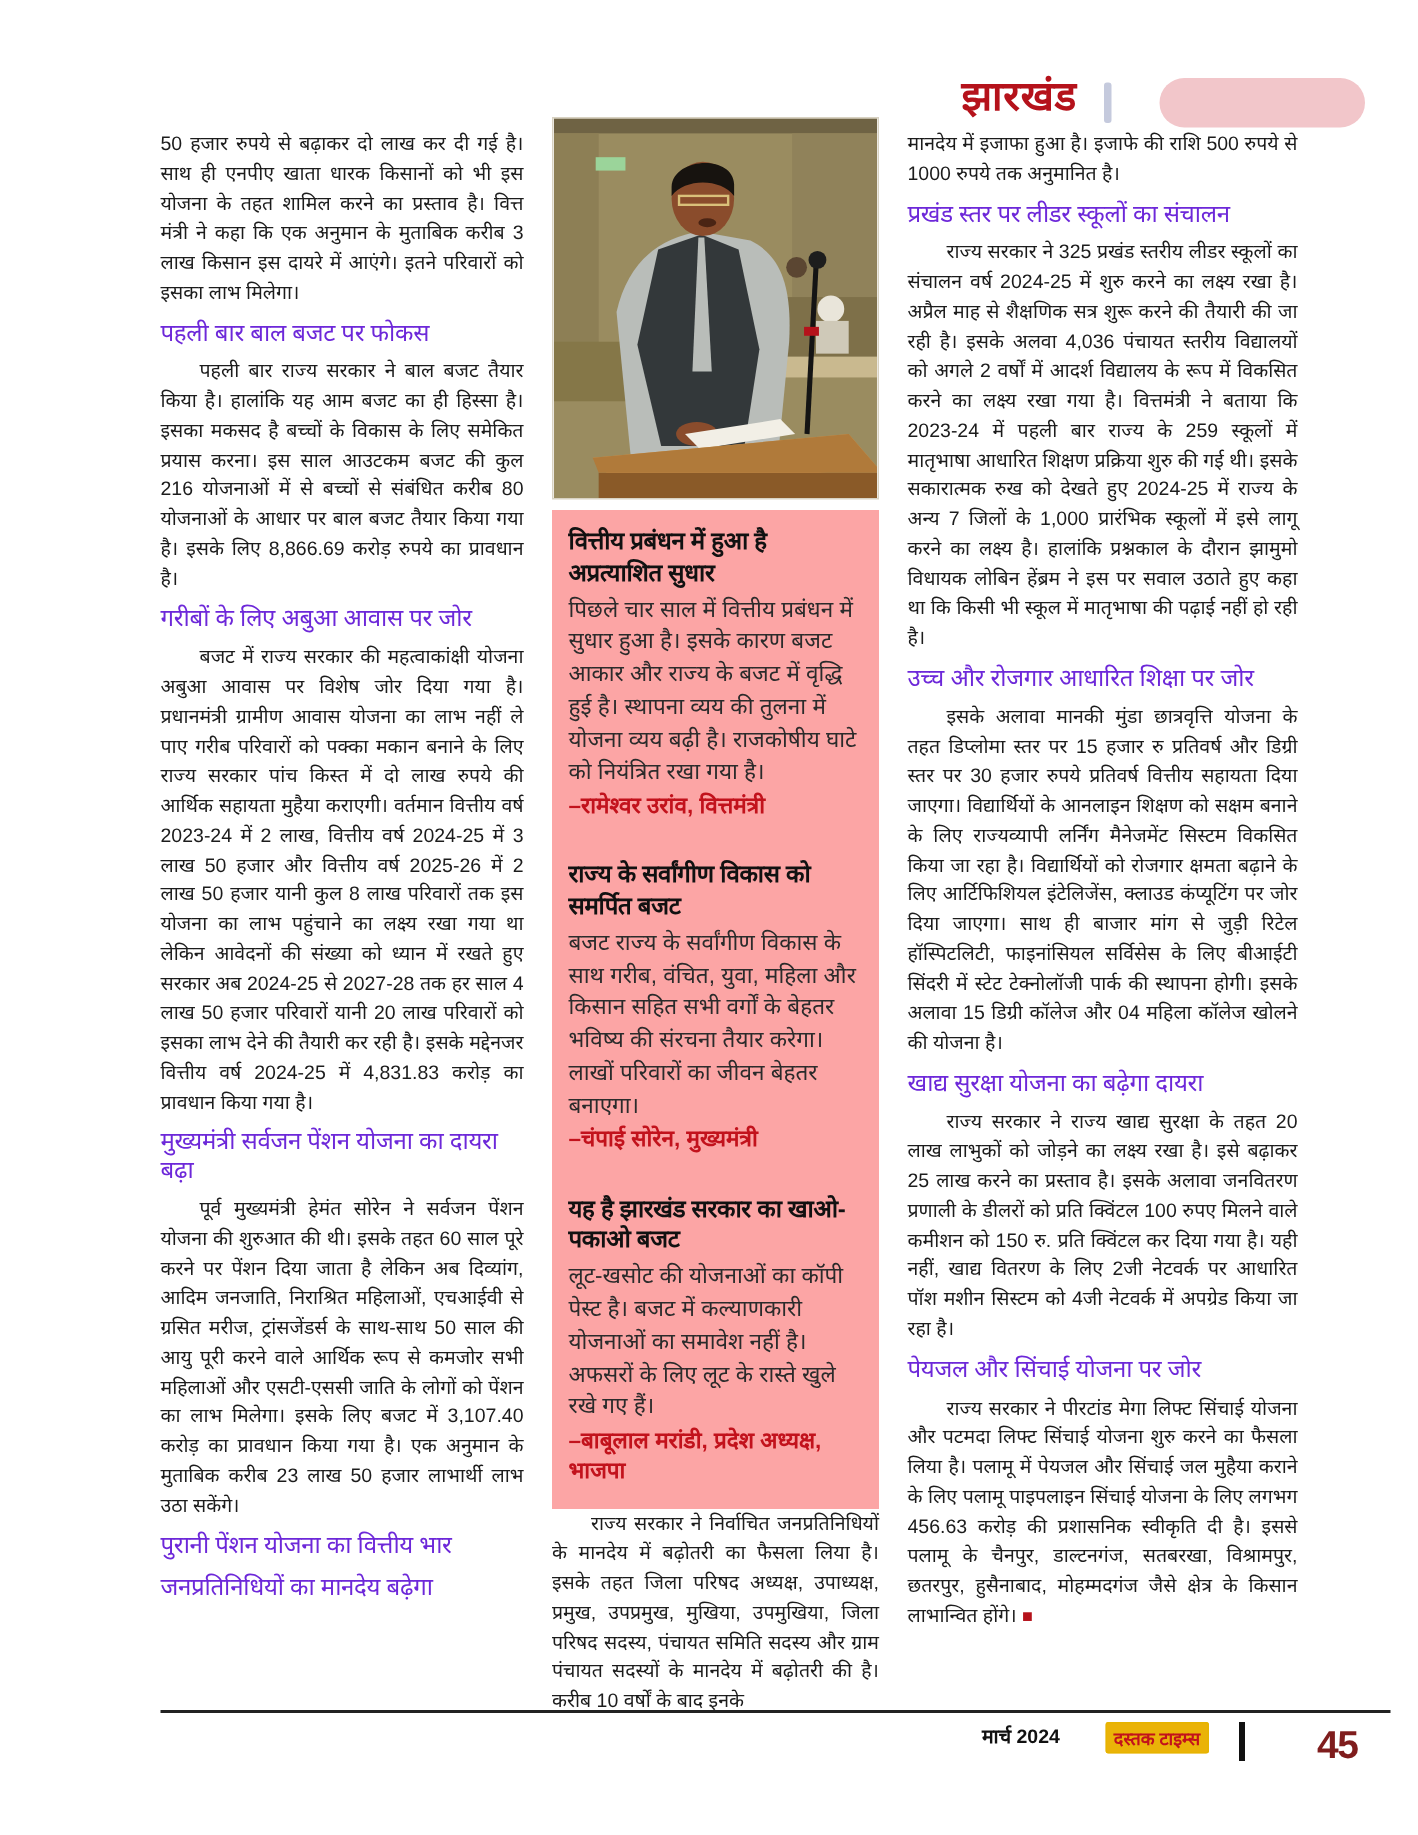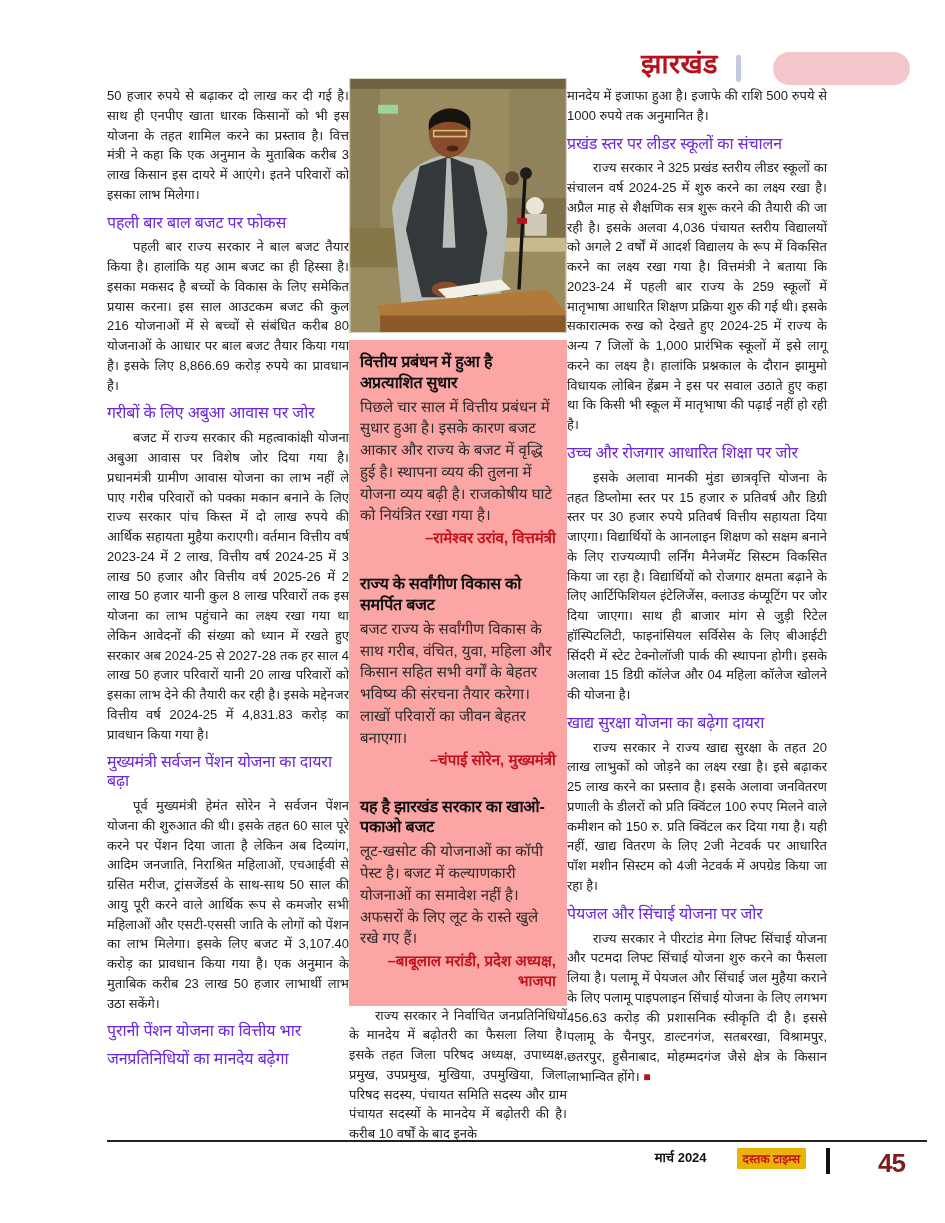--- a/index.html
+++ b/index.html
@@ -22,21 +22,21 @@
     position:absolute; left:736px; top:55px;
     width:5px; height:27px; background:#c5cadd; border-radius:2px;
   }
   .hdr-blob {
     position:absolute; left:773px; top:52px;
     width:137px; height:33px; background:#f2c6ca; border-radius:17px;
   }
   
   .content {
     position:absolute; top:78px; left:107px;
-    display:flex; 
+    display:flex; gap:19px;
   }
   .col { text-align:justify; }
   .col-left  { width:242px; padding-top:8px; }
   .col-mid   { width:218px; }
   .col-right { width:260px; padding-top:8px; }
   .col p { font-size:13px; line-height:1.52; margin:0 0 3px 0; }
   .col p.indent { text-indent:26px; }
   .col h2 {
     font-size:16px; font-weight:normal; color:#6d28d9;
     line-height:1.18; margin:9px 0 5px 0; text-align:left;
@@ -58,21 +58,21 @@
   .quote .q-title {
     font-size:16px; font-weight:bold; color:#111;
     line-height:1.3; text-align:left; margin-bottom:2px;
     letter-spacing:-0.2px;
   }
   .quote .q-body {
     font-size:15px; color:#2b2b2b; line-height:1.45; text-align:left;
   }
   .quote .q-attr {
     font-size:15px; font-weight:bold; color:#c2121c;
-    text-align:right; line-height:1.35; margin-top:2px;
+    text-align:left; line-height:1.35; margin-top:2px;
   }
   .mid-bottom { margin-top:12px; }
   
   .end-mark { color:#b5121b; font-size:12px; }
   
   .footer-rule {
     position:absolute; left:107px; right:18px; top:1140px;
     border-top:2px solid #222;
   }
   .footer-row {

